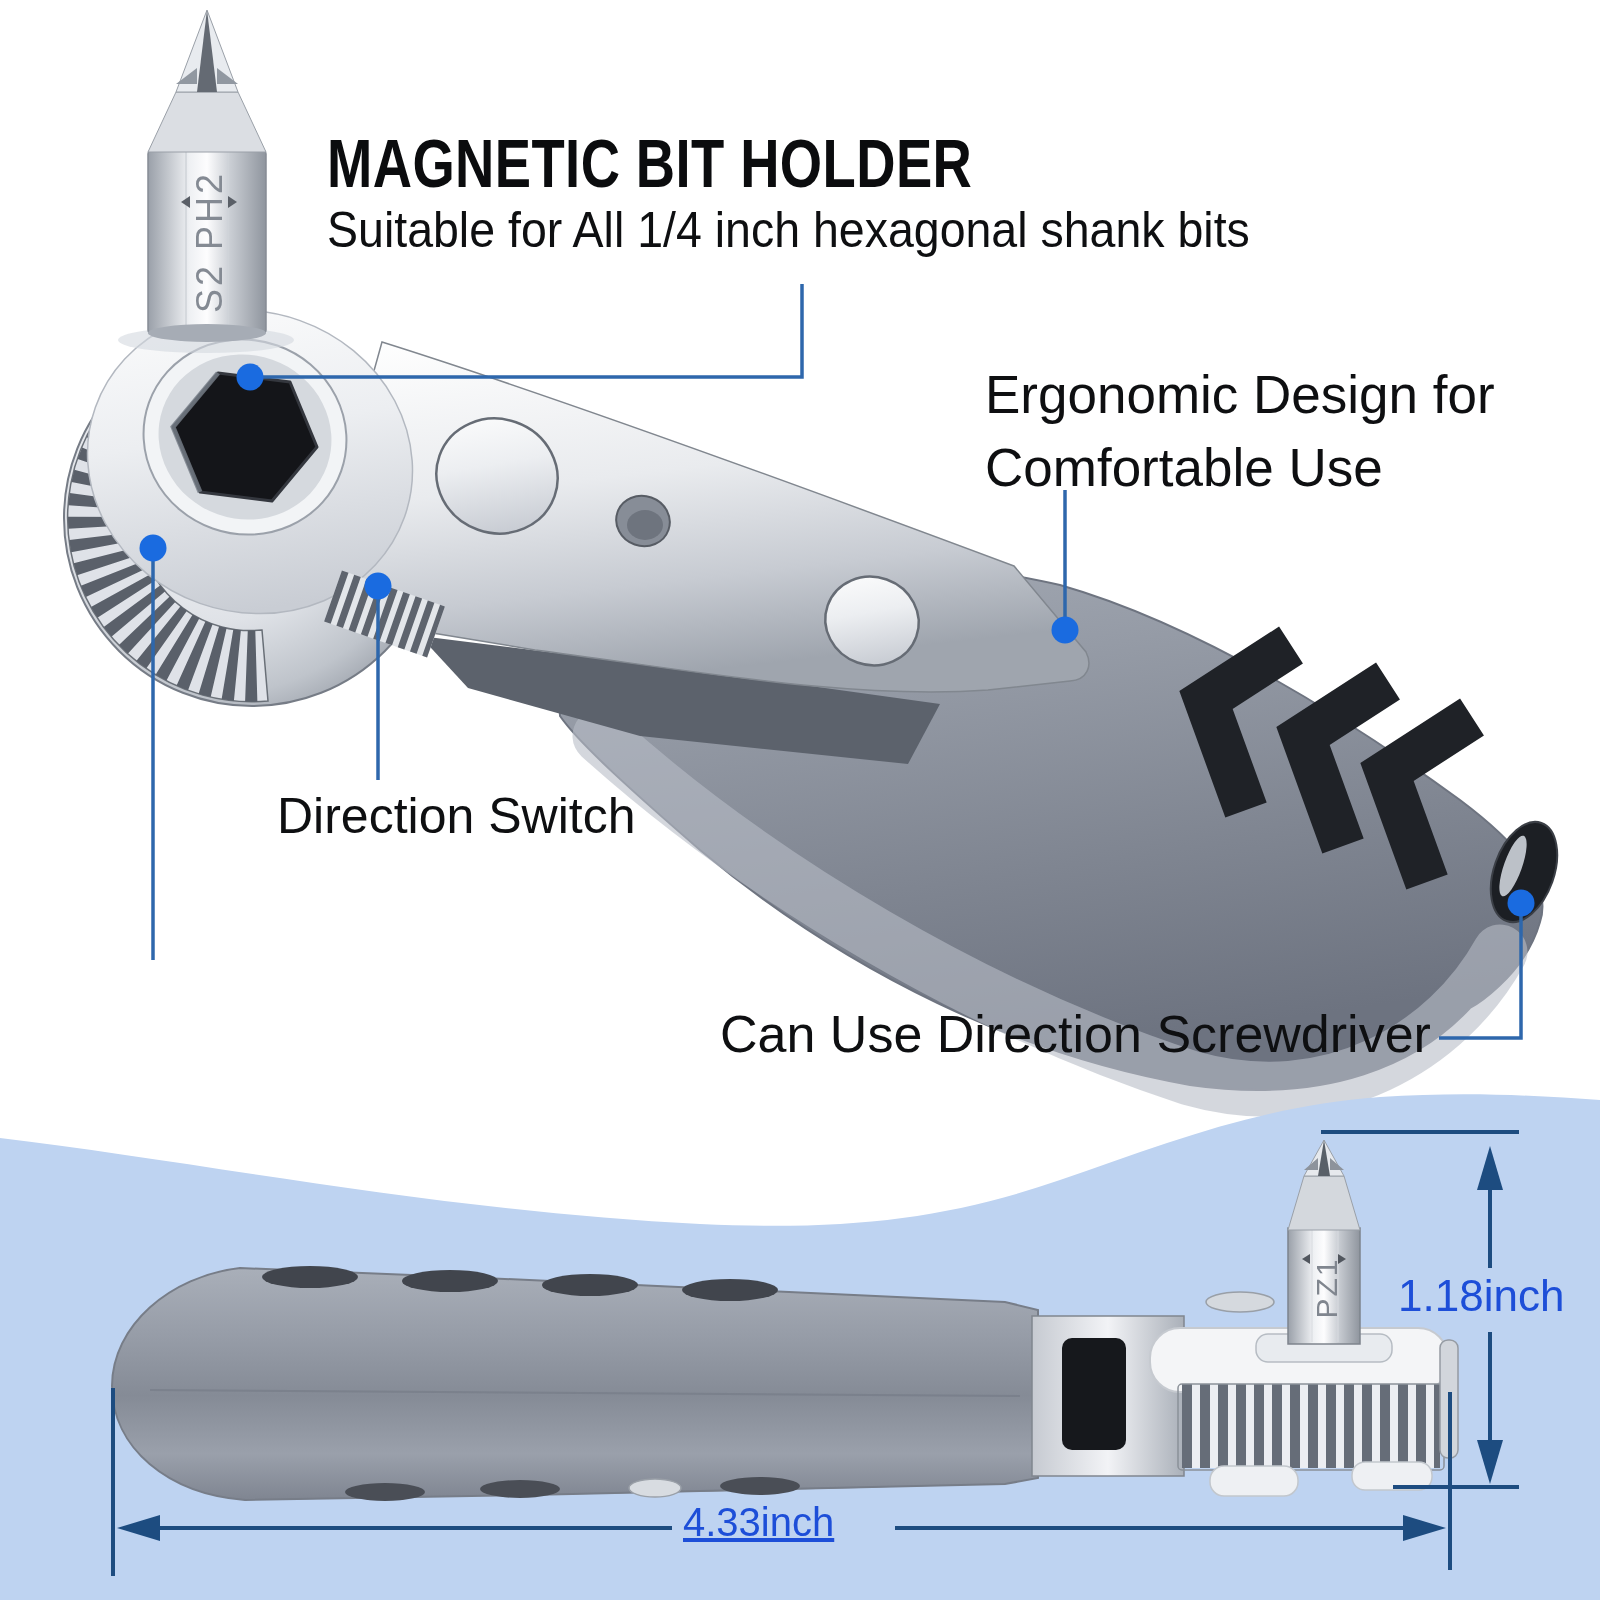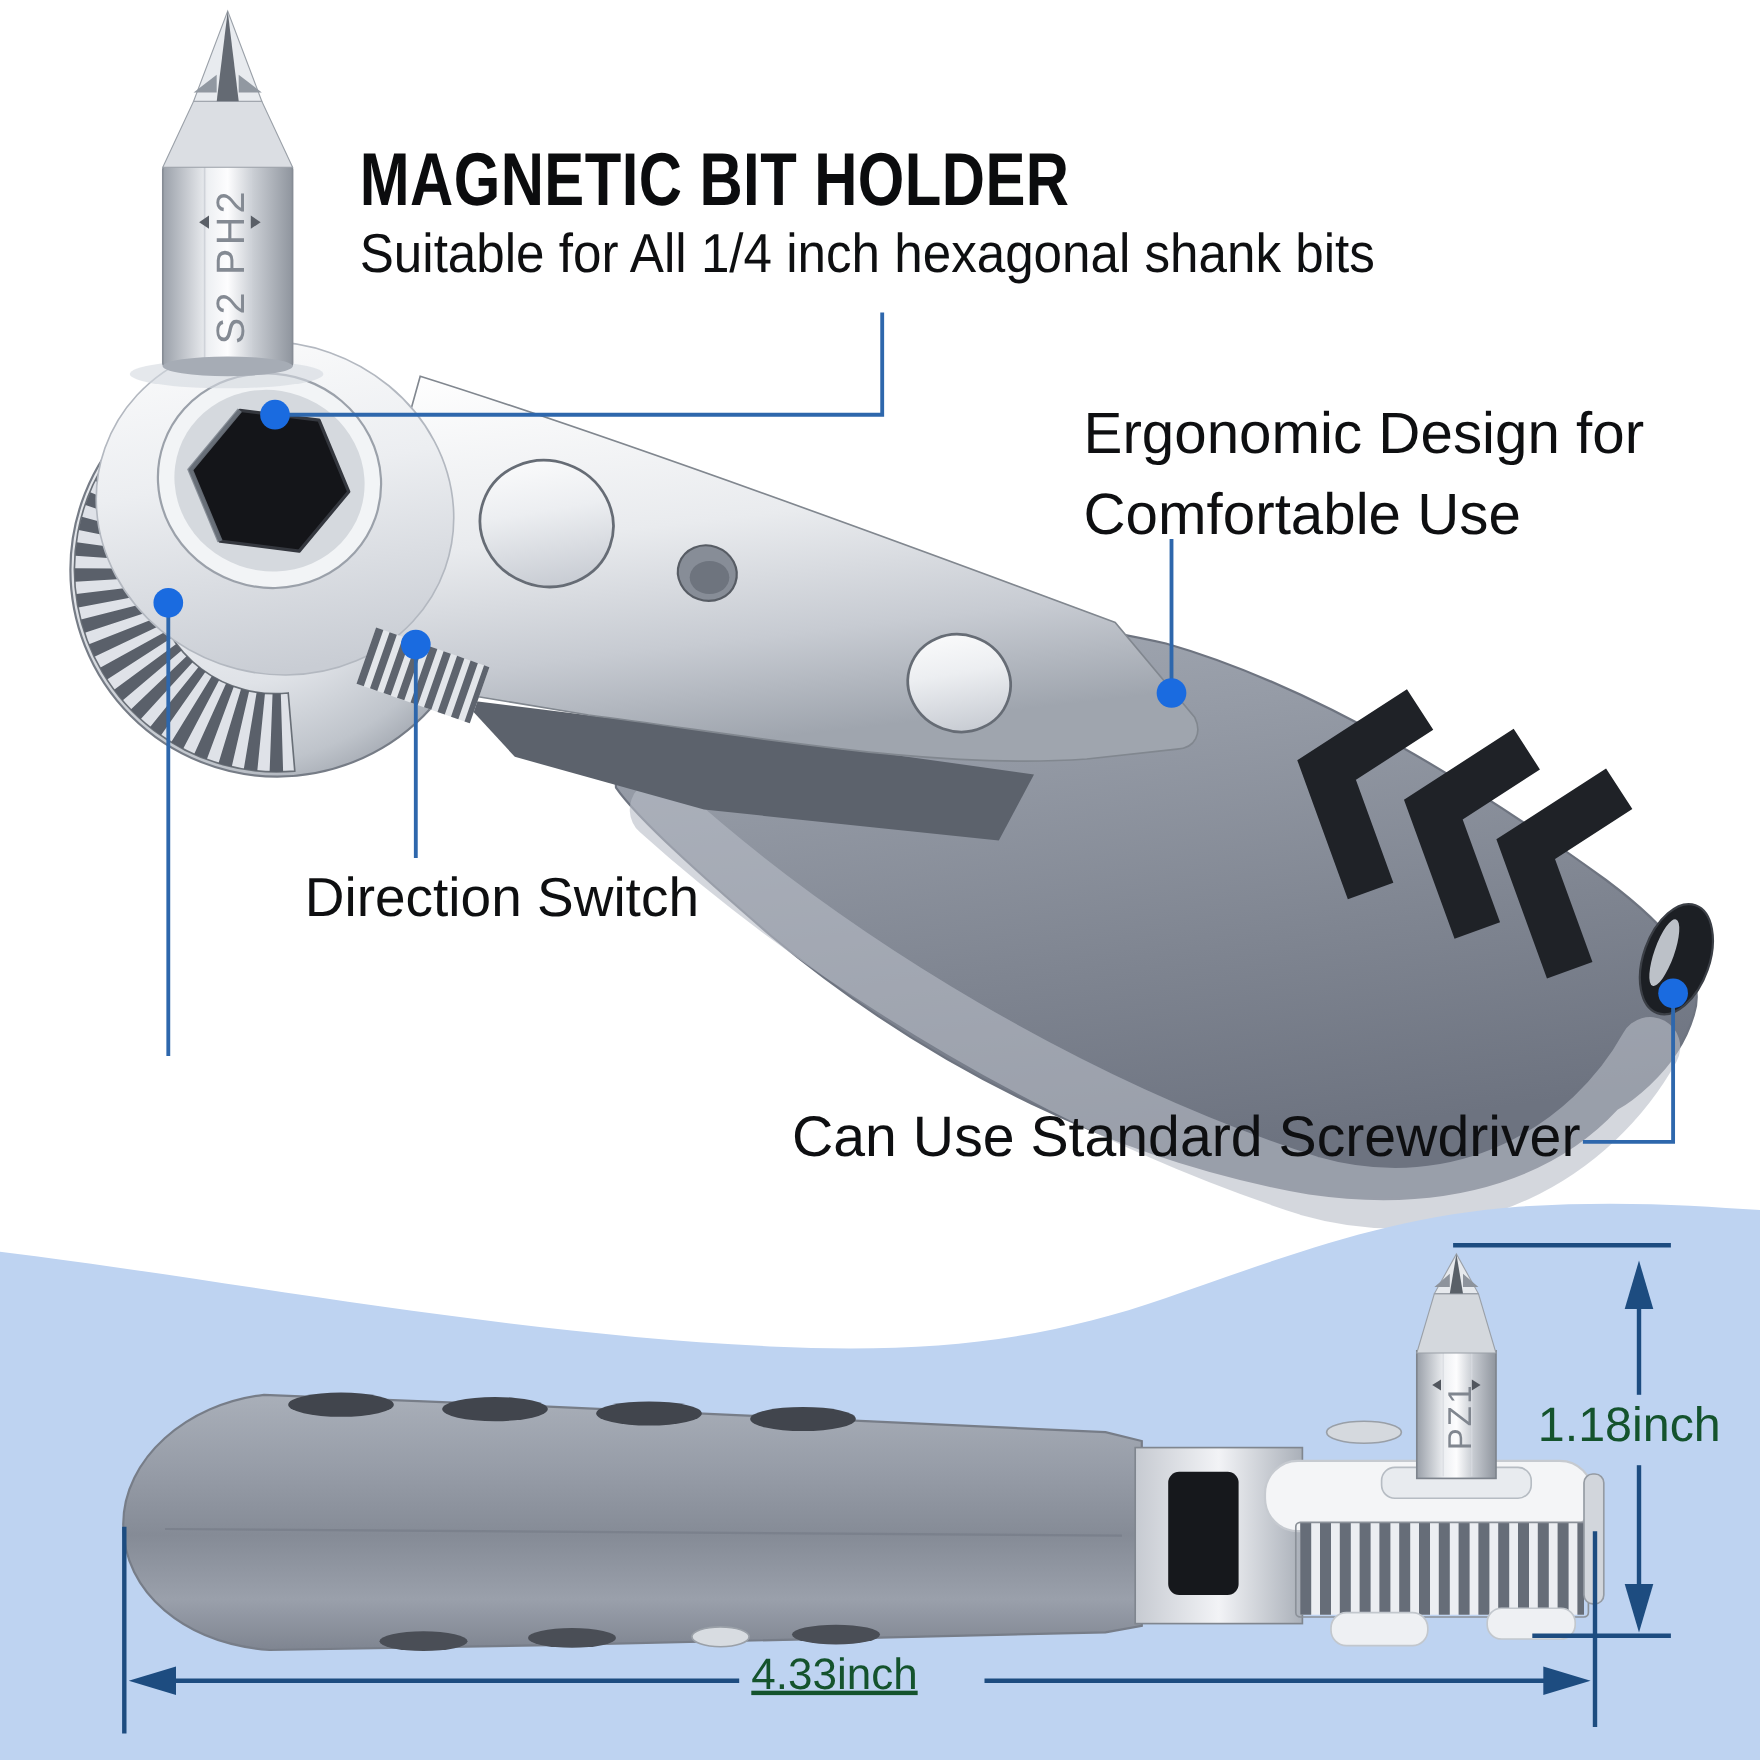--- a/index.html
+++ b/index.html
@@ -8,21 +8,21 @@
     font-family:"Liberation Sans",sans-serif;color:#111;
   }
   #art{position:absolute;left:0;top:0;}
   .txt{position:absolute;white-space:pre;color:#0e0f11;}
   .t-title{left:327px;top:124px;font-size:68px;font-weight:700;letter-spacing:.5px;transform:scaleX(.80);transform-origin:left top;color:#0b0c0e;}
   .t-sub{left:327px;top:201px;font-size:50px;transform:scaleX(.93);transform-origin:left top;}
   .t-ergo{left:985px;top:358px;font-size:53px;line-height:73px;}
   .t-dir{left:277px;top:787px;font-size:50px;}
   .t-ratchet{left:70px;top:971px;font-size:51px;line-height:71px;}
   .t-can{left:720px;top:1004px;font-size:52px;}
-  .t-dim{color:#14532d;}
+  .t-dim{color:#1d4ed8;}
   .t-118{left:1398px;top:1271px;font-size:44px;}
   .t-433{left:683px;top:1500px;font-size:40px;text-decoration:underline;}
 </style>
 </head>
 <body>
 
 <div id="canvas">
 
 <svg id="art" width="1600" height="1600" viewBox="0 0 1600 1600">
   <defs>
@@ -221,18 +221,18 @@
 </svg>
 
 <div class="txt t-title">MAGNETIC BIT HOLDER</div>
 <div class="txt t-sub">Suitable for All 1/4 inch hexagonal shank bits</div>
 
 <div class="txt t-ergo"><span>Ergonomic Design for</span><br><span>Comfortable Use</span></div>
 
 <div class="txt t-dir">Direction Switch</div>
 
 
-<div class="txt t-can">Can Use Standard Screwdriver</div>
+<div class="txt t-can">Can Use Direction Screwdriver</div>
 
 <div class="txt t-dim t-118">1.18inch</div>
 <div class="txt t-dim t-433">4.33inch</div>
 
 </div>
 
 </body></html>

